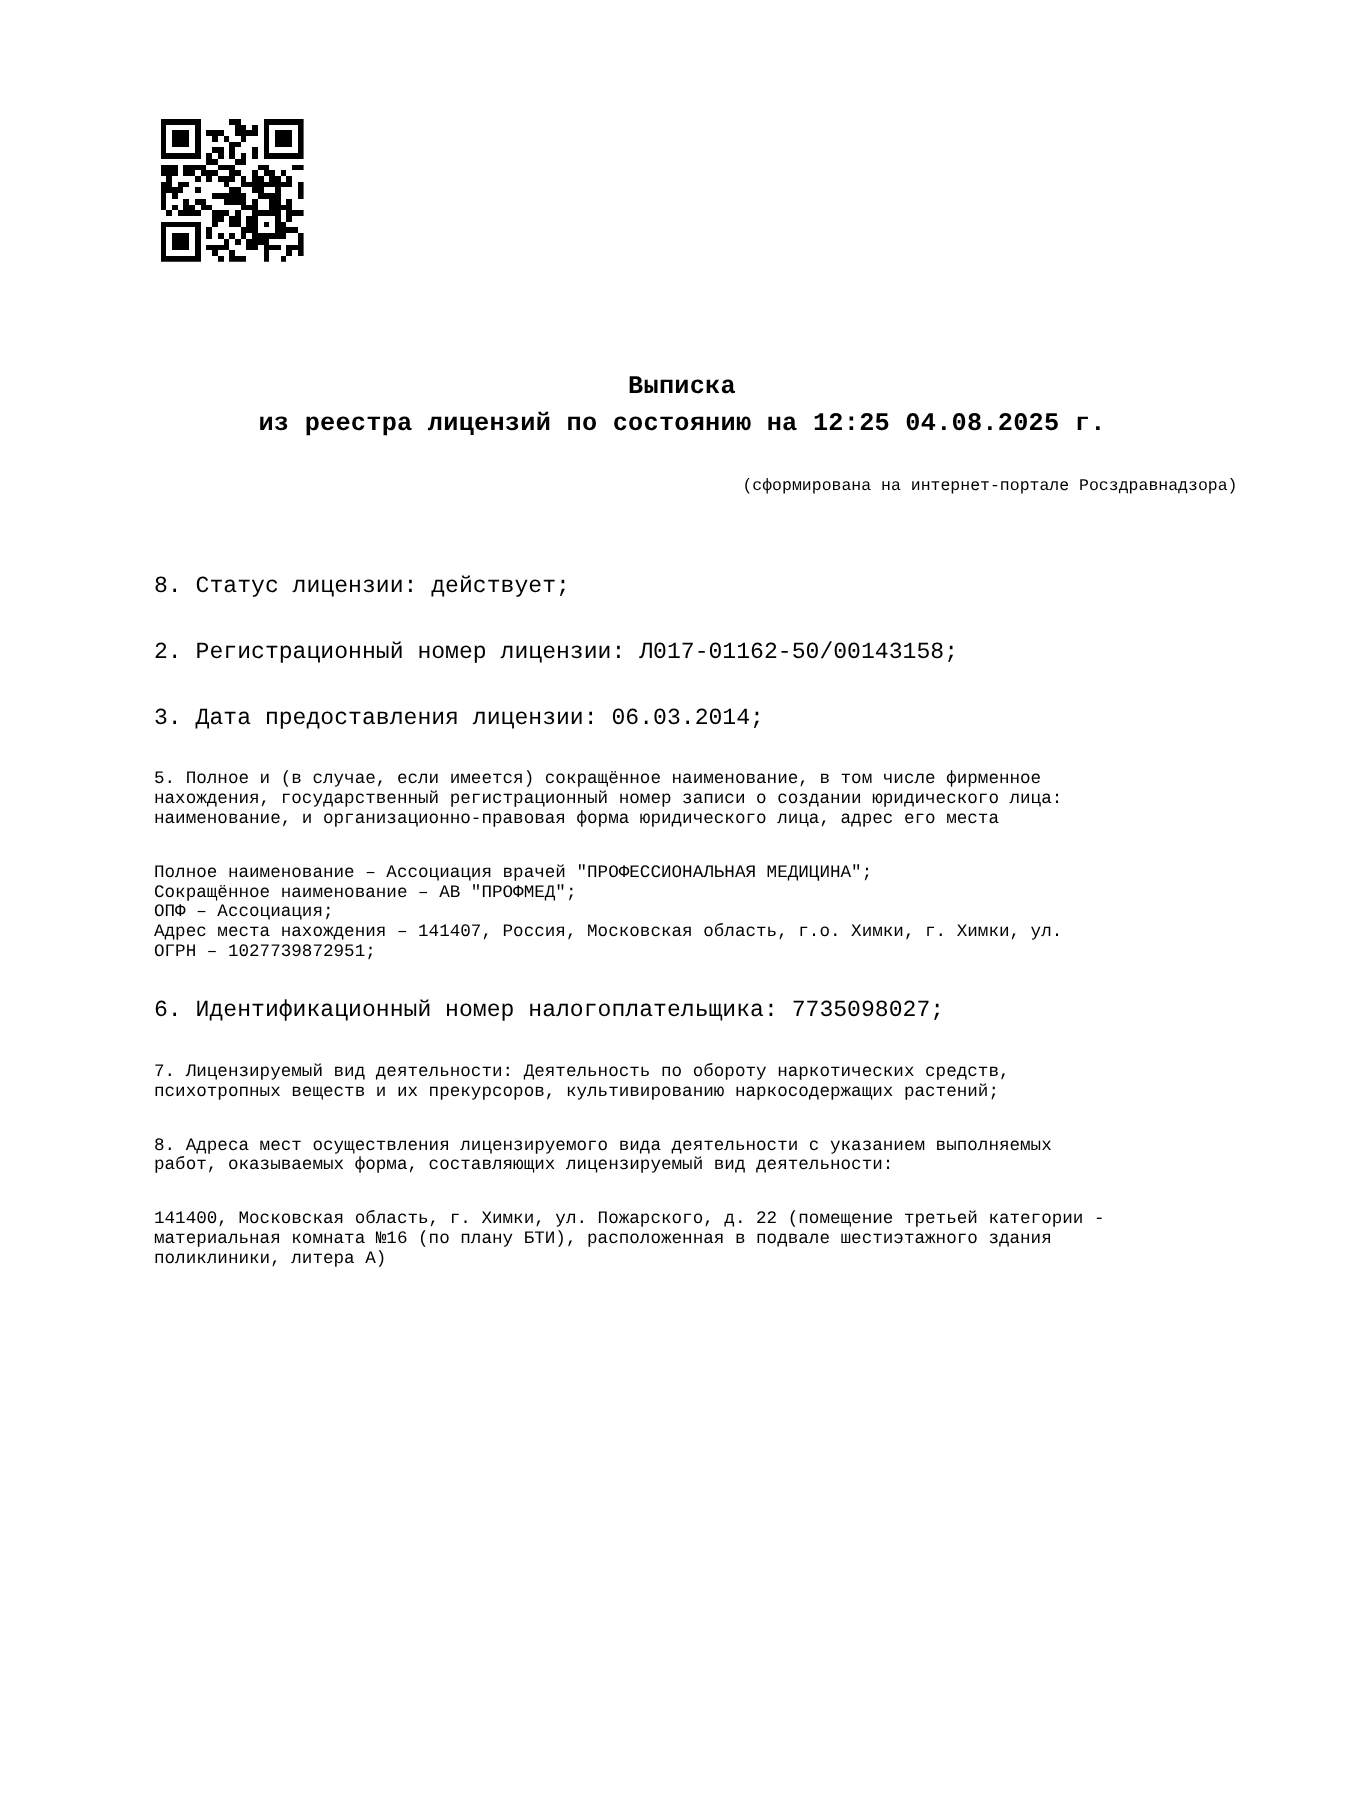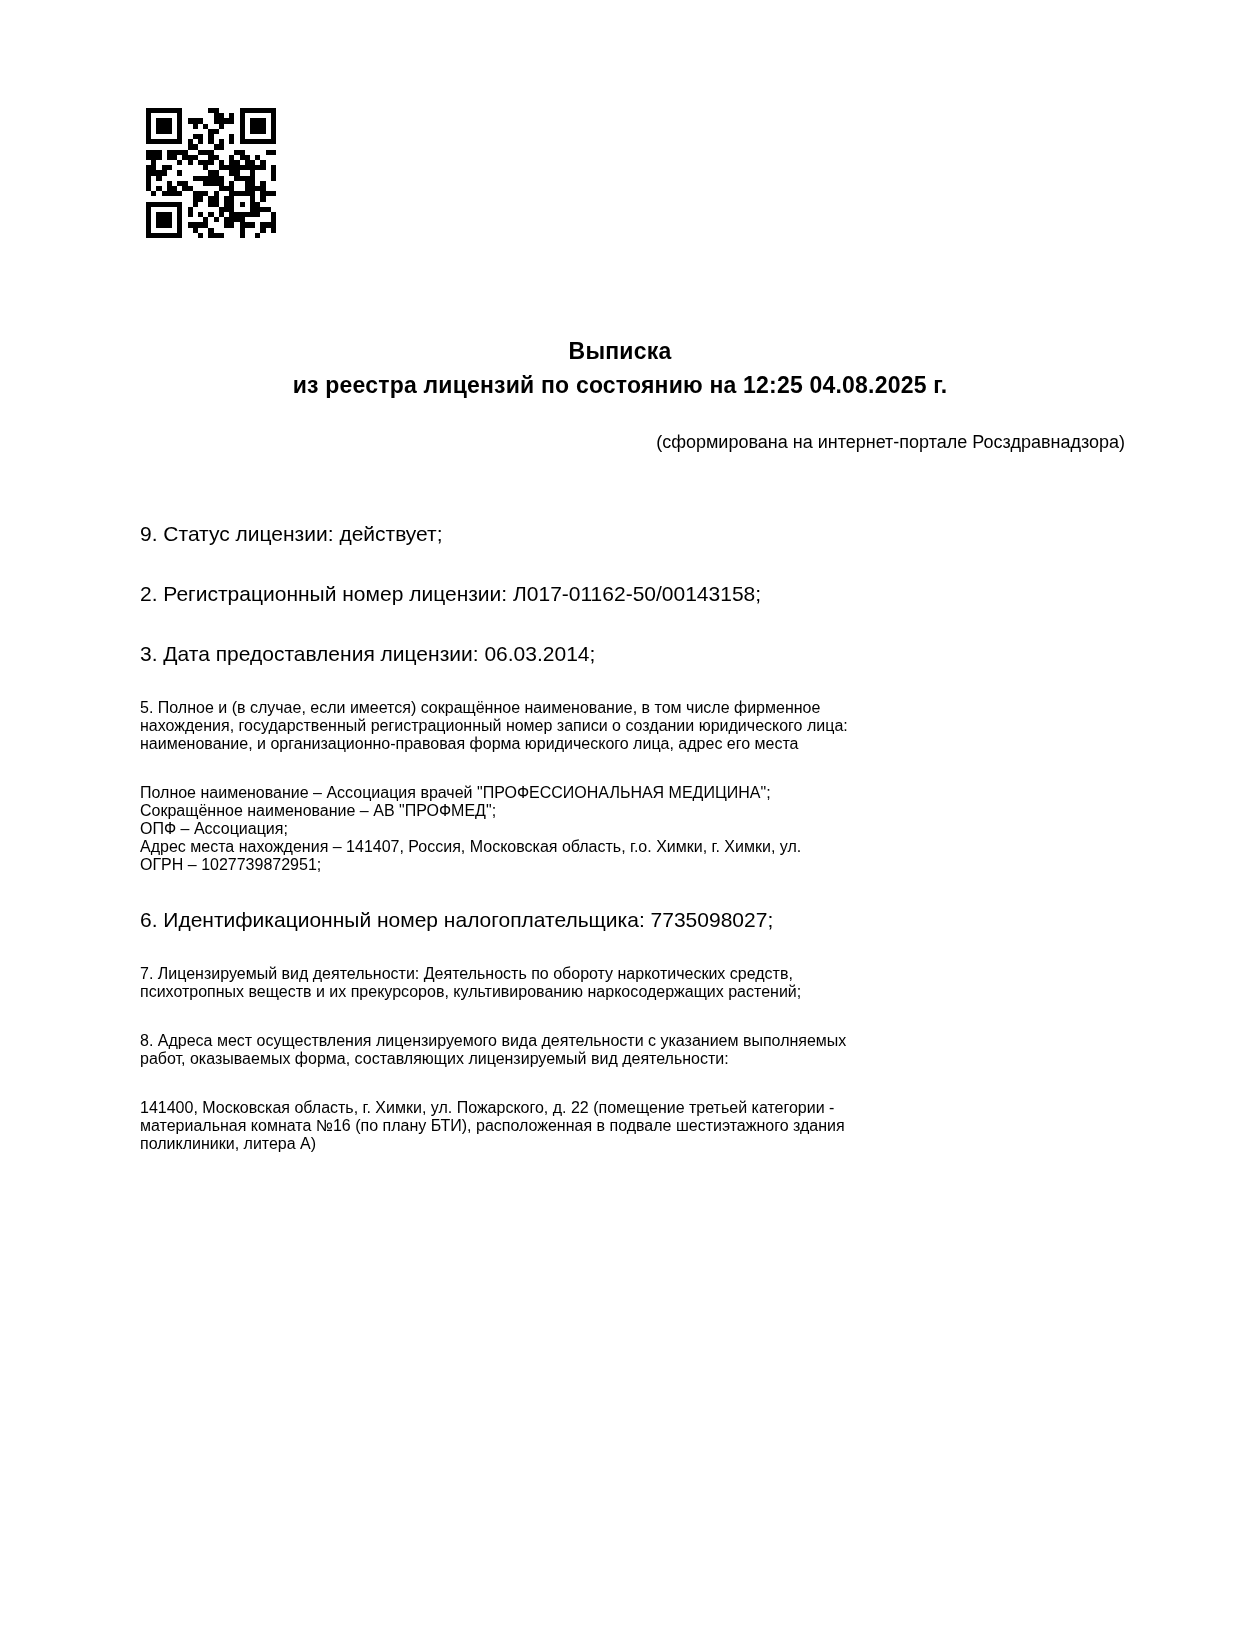--- a/index.html
+++ b/index.html
@@ -1,36 +1,36 @@
 <!DOCTYPE html>
 <html><head>
 <meta charset="utf-8">
 <style>
   html,body{margin:0;padding:0;background:#ffffff;}
   .page{
     position:relative;
     width:1240px;height:1162px;
     background:var(--bg,#ffffff);
     color:var(--fg,#000000);
-    font-family:Liberation Sans, sans-serif;
+    font-family:Liberation Mono, monospace;
     overflow:hidden;
   }
   .qr{
     position:absolute;left:146px;top:108px;
     width:130px;height:130px;
   }
   .title{
     position:absolute;top:334px;left:0;width:100%;
     text-align:center;font-weight:700;
     font-size:23px;line-height:34px;
     letter-spacing:0.2px;
   }
   .subtitle{
     position:absolute;top:431px;right:115px;
-    font-size:18px;line-height:22px;text-align:left;
+    font-size:15px;line-height:22px;text-align:left;
   }
   .doc-body{
     position:absolute;left:140px;top:519px;width:1030px;
   }
   .doc-body p{
     margin:0 0 31px 0;
     font-size:21px;line-height:29px;
     white-space:nowrap;
   }
   .ln{white-space:nowrap;}
@@ -363,21 +363,21 @@
   <div class="title">
     <div>Выписка</div>
     <div>из реестра лицензий по состоянию на 12:25 04.08.2025 г.</div>
   </div>
 
   <div class="subtitle">(сформирована на интернет-портале Росздравнадзора)</div>
 
   <div class="doc-body">
 
     <p>
-      <span class="ln">9. Статус лицензии: действует;</span>
+      <span class="ln">8. Статус лицензии: действует;</span>
     </p>
 
     <p>
       <span class="ln">2. Регистрационный номер лицензии: Л017-01162-50/00143158;</span>
     </p>
 
     <p>
       <span class="ln">3. Дата предоставления лицензии: 06.03.2014;</span>
     </p>
 

